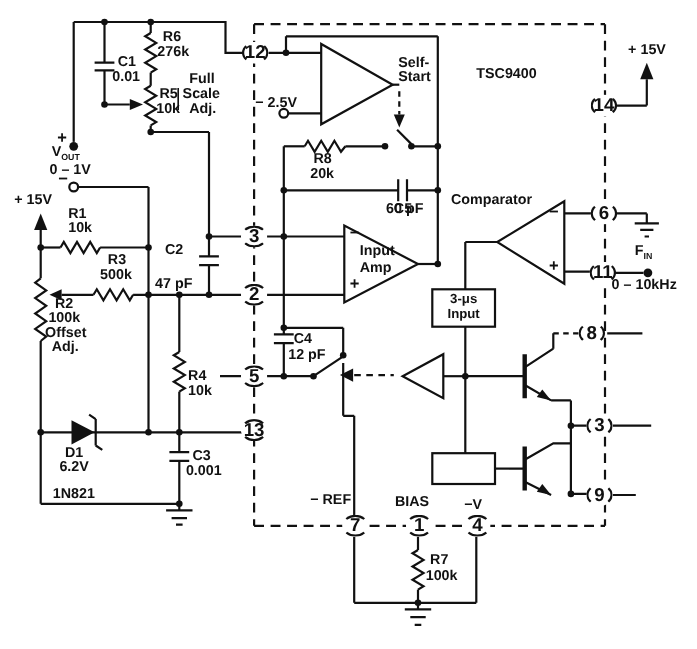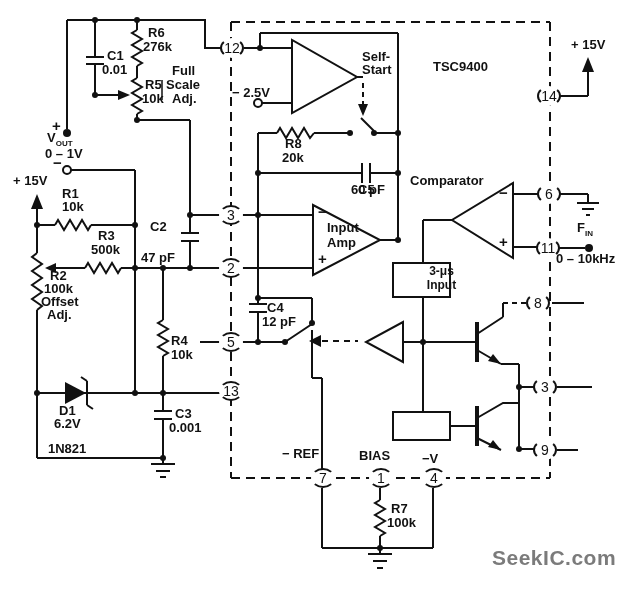--- a/index.html
+++ b/index.html
@@ -3,27 +3,27 @@
 <meta charset="utf-8">
 <style>
   html,body{margin:0;padding:0;background:#fff;}
   .canvas{position:relative;width:634px;height:590px;background:#fff;
           font-family:"Liberation Sans",sans-serif;color:#111;overflow:hidden;}
   svg{position:absolute;left:0;top:0;}
   .lbl{position:absolute;font-size:13px;font-weight:700;line-height:1.05;white-space:nowrap;color:#111;}
   .sign{position:absolute;font-size:15px;font-weight:700;color:#111;}
   .pin{position:absolute;width:24px;height:20px;box-sizing:border-box;background:#fff;
        border:2px solid #111;border-radius:50%;text-align:center;
-       font-size:14px;font-weight:400;line-height:16px;}
+       font-size:17px;font-weight:700;line-height:16px;}
   .pin-lr{border-top-color:transparent;border-bottom-color:transparent;}
   .pin-tb{border-left-color:transparent;border-right-color:transparent;}
   sub.sm{font-size:8px;font-weight:700;}
   .watermark{position:absolute;font-size:21px;font-weight:700;color:#7b7b7b;letter-spacing:0.5px;}
   .delay-text{position:absolute;left:393px;top:265px;width:57px;text-align:center;
-              font-size:12px;font-weight:700;line-height:1.15;padding-left:20px;}
+              font-size:12px;font-weight:700;line-height:1.15;}
 </style>
 </head>
 <body>
 
 <div class="canvas">
 
 <svg width="634" height="590" viewBox="0 0 634 590">
 
   <g stroke="#111" stroke-width="2" fill="none" stroke-dasharray="9,6">
     <path d="M231,22 H550 M231,22 V478 M231,478 H550 M550,22 V478"></path>
@@ -253,15 +253,14 @@
 <div class="pin pin-lr" style="left:537px;top:86px">14</div>
 <div class="pin pin-lr" style="left:537px;top:184px">6</div>
 <div class="pin pin-lr" style="left:536px;top:238px">11</div>
 <div class="pin pin-lr" style="left:526px;top:293px">8</div>
 <div class="pin pin-lr" style="left:533px;top:377px">3</div>
 <div class="pin pin-lr" style="left:533px;top:440px">9</div>
 <div class="pin pin-tb" style="left:311px;top:468px">7</div>
 <div class="pin pin-tb" style="left:369px;top:468px">1</div>
 <div class="pin pin-tb" style="left:422px;top:468px">4</div>
 
-<div class="watermark" style="left:492px;top:546px">SeekIC.com</div>
 
 </div>
 
 </body></html>

